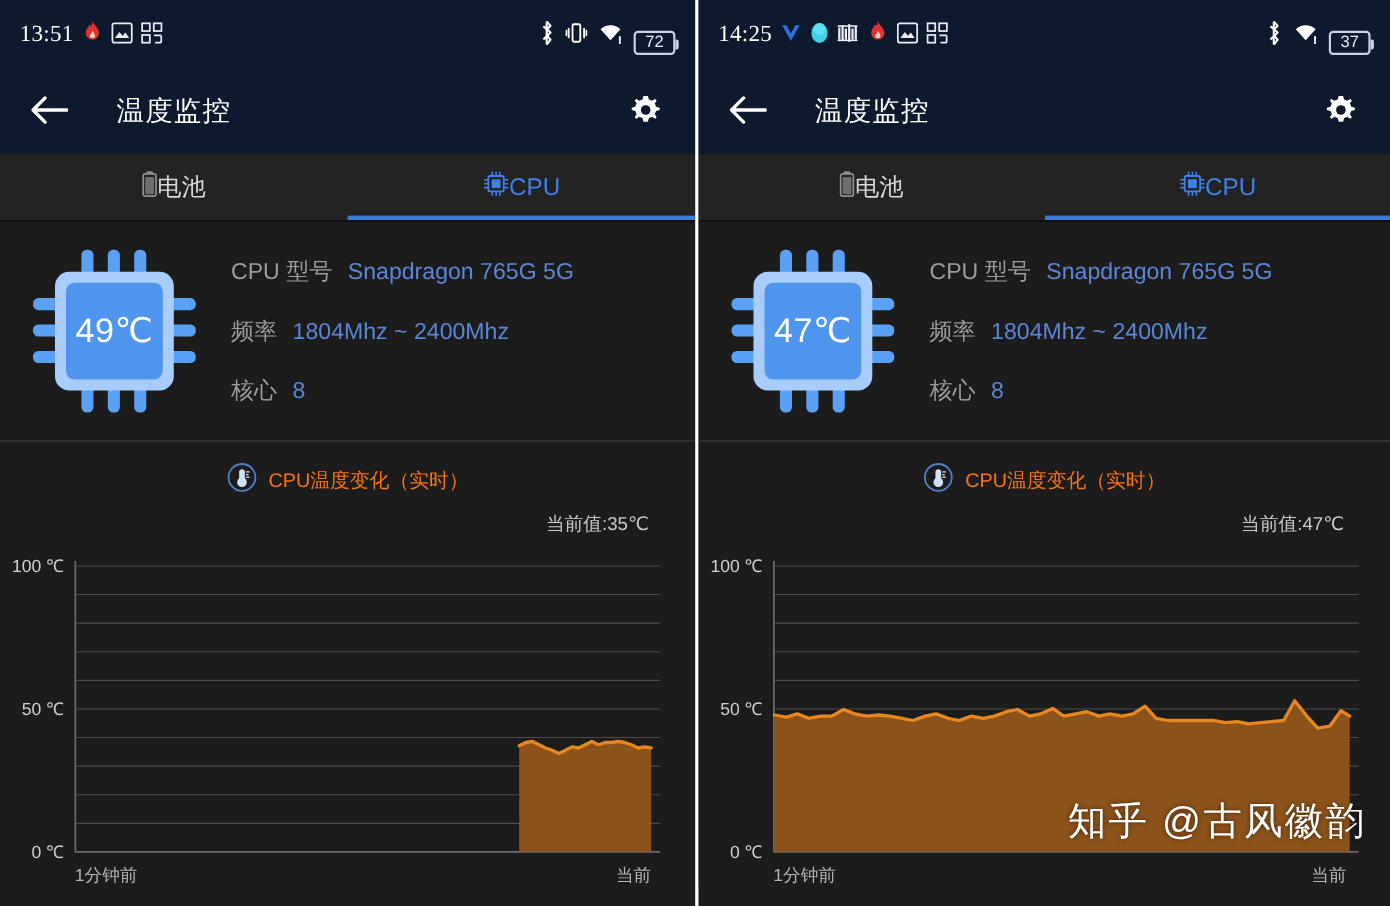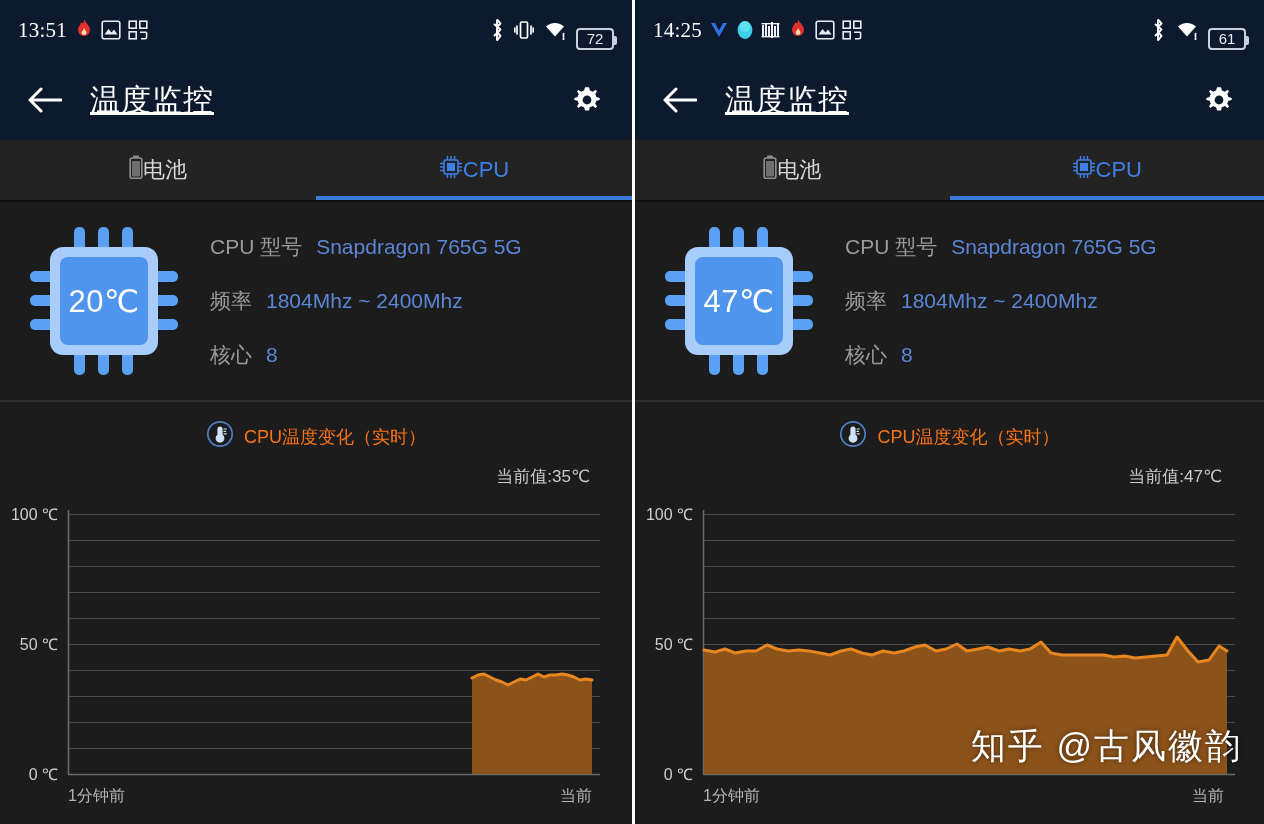--- a/index.html
+++ b/index.html
@@ -43,21 +43,21 @@
   }
 
   
   .appbar {
     height: 80px; background: #0d1a2e;
     display: flex; align-items: center;
     padding: 0 22px;
   }
   .back-btn { width: 46px; height: 46px; display:flex; align-items:center; justify-content:center; cursor:pointer; }
   .appbar-title {
-    color: #ffffff; font-size: 30px; margin-left: 22px; letter-spacing: 1px; text-decoration: underline;
+    color: #ffffff; font-size: 25px; margin-left: 38px; letter-spacing: 1px;
   }
   .gear-btn { margin-left:auto; width:46px; height:46px; display:flex; align-items:center; justify-content:center; cursor:pointer; }
 
   
   .tabs {
     height: 60px; background: #232323;
     display: flex; position: relative;
   }
   .tab {
     flex: 1; display:flex; align-items:center; justify-content:center; gap: 0;
@@ -222,21 +222,21 @@
             <rect x="6" y="50" width="28" height="11" rx="5"></rect>
               <rect x="6" y="74" width="28" height="11" rx="5"></rect>
               <rect x="6" y="98" width="28" height="11" rx="5"></rect>
             <rect x="126" y="50" width="28" height="11" rx="5"></rect>
               <rect x="126" y="74" width="28" height="11" rx="5"></rect>
               <rect x="126" y="98" width="28" height="11" rx="5"></rect>
           </g>
           <rect x="26" y="26" width="108" height="108" rx="13" fill="#a8cdfb"></rect>
           <rect x="36" y="36" width="88" height="88" rx="8" fill="#4f94ed"></rect>
         </svg>
-        <div class="chip-temp">20℃</div>
+        <div class="chip-temp">49℃</div>
       </div>
       <div class="cpu-rows">
         <div class="cpu-row">
           <span class="cpu-label">CPU 型号</span>
           <span class="cpu-value">Snapdragon 765G 5G</span>
         </div>
         <div class="cpu-row">
           <span class="cpu-label">频率</span>
           <span class="cpu-value">1804Mhz ~ 2400Mhz</span>
         </div>
@@ -352,21 +352,21 @@
               <path d="M8 14 L11.5 18 L8 22.5" fill="none" stroke="#fff" stroke-width="1.9" stroke-linejoin="round"></path>
             </svg>
         </span>
         <span class="sb-ic">
           <svg width="24" height="20" viewBox="0 0 24 20">
               <path d="M12 16.5 L3 6.6 A13 13 0 0 1 21 6.6 Z" fill="#fff"></path>
               <path d="M20.5 13.5 v3.3 M20.5 18.2 v1.3" stroke="#fff" stroke-width="1.7" stroke-linecap="round"></path>
             </svg>
         </span>
         <span class="batt">
-            <span>61</span>
+            <span>37</span>
           </span>
       </div>
     </div>
 
     <div class="appbar">
       <div class="back-btn">
         <svg width="34" height="26" viewBox="0 0 34 26">
             <path d="M13 2 L2 13 L13 24 M2 13 H33" fill="none" stroke="#fff" stroke-width="3" stroke-linecap="round" stroke-linejoin="round"></path>
           </svg>
       </div>

